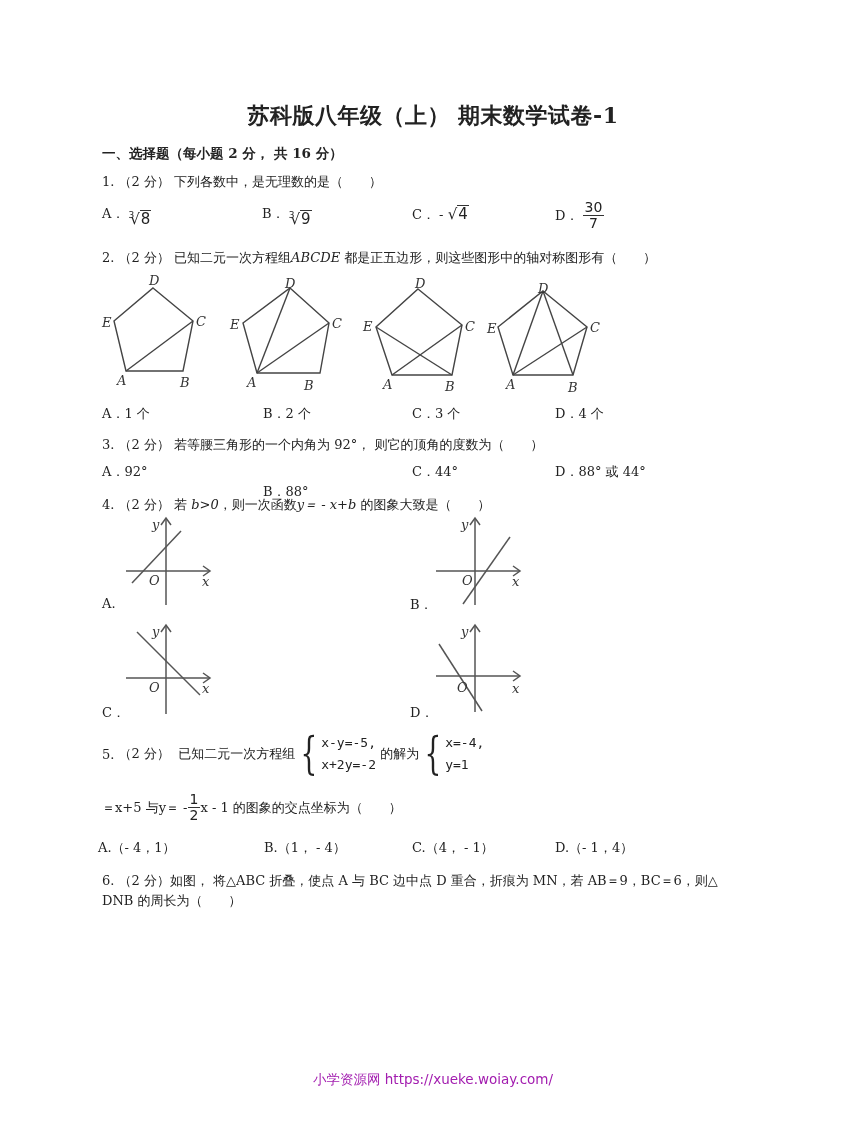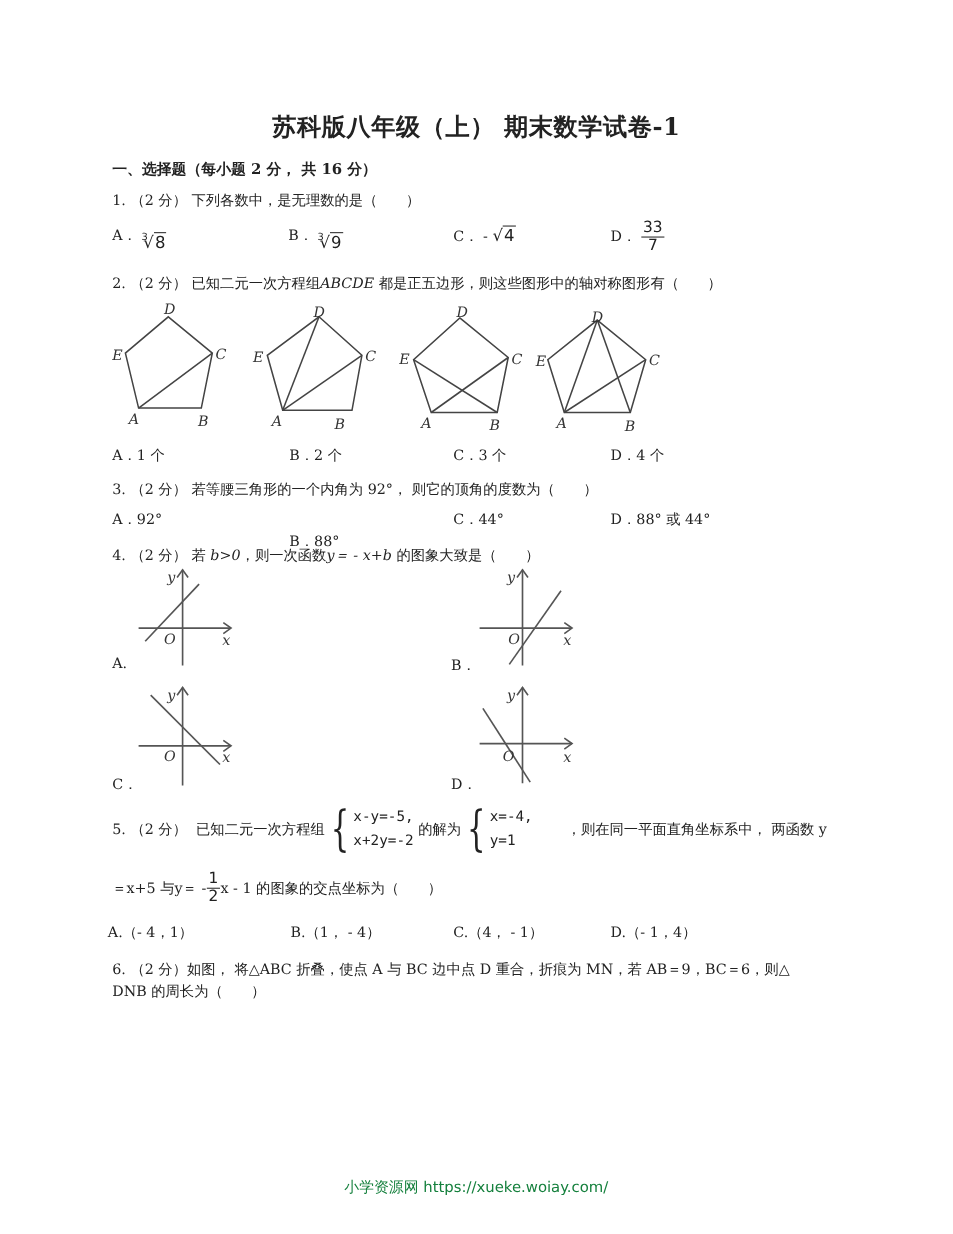--- a/index.html
+++ b/index.html
@@ -12,21 +12,21 @@
   .opt{font-size:13px;}
   i{font-style:italic;}
   .root{display:inline-flex;align-items:flex-start;font-family:"DejaVu Sans","Liberation Sans",sans-serif;font-size:15px;}
   .root sup{font-size:9px;margin-right:-4px;}
   .radicand{border-top:1.3px solid #333;padding:0 1px;line-height:17px;}
   .frac{display:inline-flex;flex-direction:column;align-items:center;vertical-align:middle;font-family:"DejaVu Sans","Liberation Sans",sans-serif;font-size:14px;line-height:15px;}
   .frac .n{border-bottom:1.2px solid #333;padding:0 2px;}
   .brace{display:inline-flex;align-items:center;vertical-align:middle;}
   .brace .br{font-size:44px;line-height:44px;font-family:"DejaVu Serif",serif;transform:scaleX(0.6);margin-right:-2px;}
   .brace .eqs{display:flex;flex-direction:column;font-family:"DejaVu Sans Mono","Liberation Mono",monospace;font-size:13px;line-height:22px;}
-  .footer{left:0;width:866px;text-align:center;top:1071px;font-family:"DejaVu Sans","Liberation Sans",sans-serif;font-size:13.5px;color:#15803d;}
+  .footer{left:0;width:866px;text-align:center;top:1071px;font-family:"DejaVu Sans","Liberation Sans",sans-serif;font-size:13.5px;color:#a21caf;}
   svg text{font-family:"DejaVu Serif","Liberation Serif",serif;font-style:italic;font-size:13px;fill:#333;}
 </style>
 </head>
 <body>
 
 <div class="abs title">苏科版八年级（上） 期末数学试卷-1</div>
 <div class="abs sec">一、选择题（每小题 2 分，  共 16 分）</div>
 
 <div class="abs q" style="left:102px;top:173px;">
   <span>1.</span>
@@ -42,21 +42,21 @@
   <span class="root"><sup>3</sup>√<span class="radicand">9</span></span>
 </div>
 <div class="abs opt" style="left:412px;top:205px;">
   <span>C．</span>
   <span>-</span>
   <span class="root">√<span class="radicand">4</span></span>
 </div>
 <div class="abs opt" style="left:555px;top:200px;">
   <span style="vertical-align:middle;">D．</span>
   <span class="frac">
-      <span class="n">33</span>
+      <span class="n">30</span>
       <span>7</span>
     </span>
 </div>
 
 <div class="abs q" style="left:102px;top:249px;">
   <span>2.</span>
   <span>（2 分）</span>
   <span>已知二元一次方程组</span><i>ABCDE</i>
   <span>都是正五边形，则这些图形中的轴对称图形有（　　）</span>
 </div>
@@ -194,21 +194,20 @@
       </span>
     </span>
   &nbsp;<span>的解为</span>
   <span class="brace">
       <span class="br">{</span>
       <span class="eqs" style="width:70px;">
         <span>x=-4,</span>
         <span>y=1</span>
       </span>
     </span>
-  <span>，则在同一平面直角坐标系中，  两函数 y</span>
 </div>
 <div class="abs q" style="left:102px;top:792px;display:flex;align-items:center;">
   <span>＝x+5 与y＝ - </span>
   <span class="frac">
       <span class="n">1</span>
       <span>2</span>
     </span>
   <span>x - 1 的图象的交点坐标为（　　）</span>
 </div>
 <div class="abs opt" style="left:98px;top:839px;"><span>A.</span><span>（- 4，1）</span></div>

